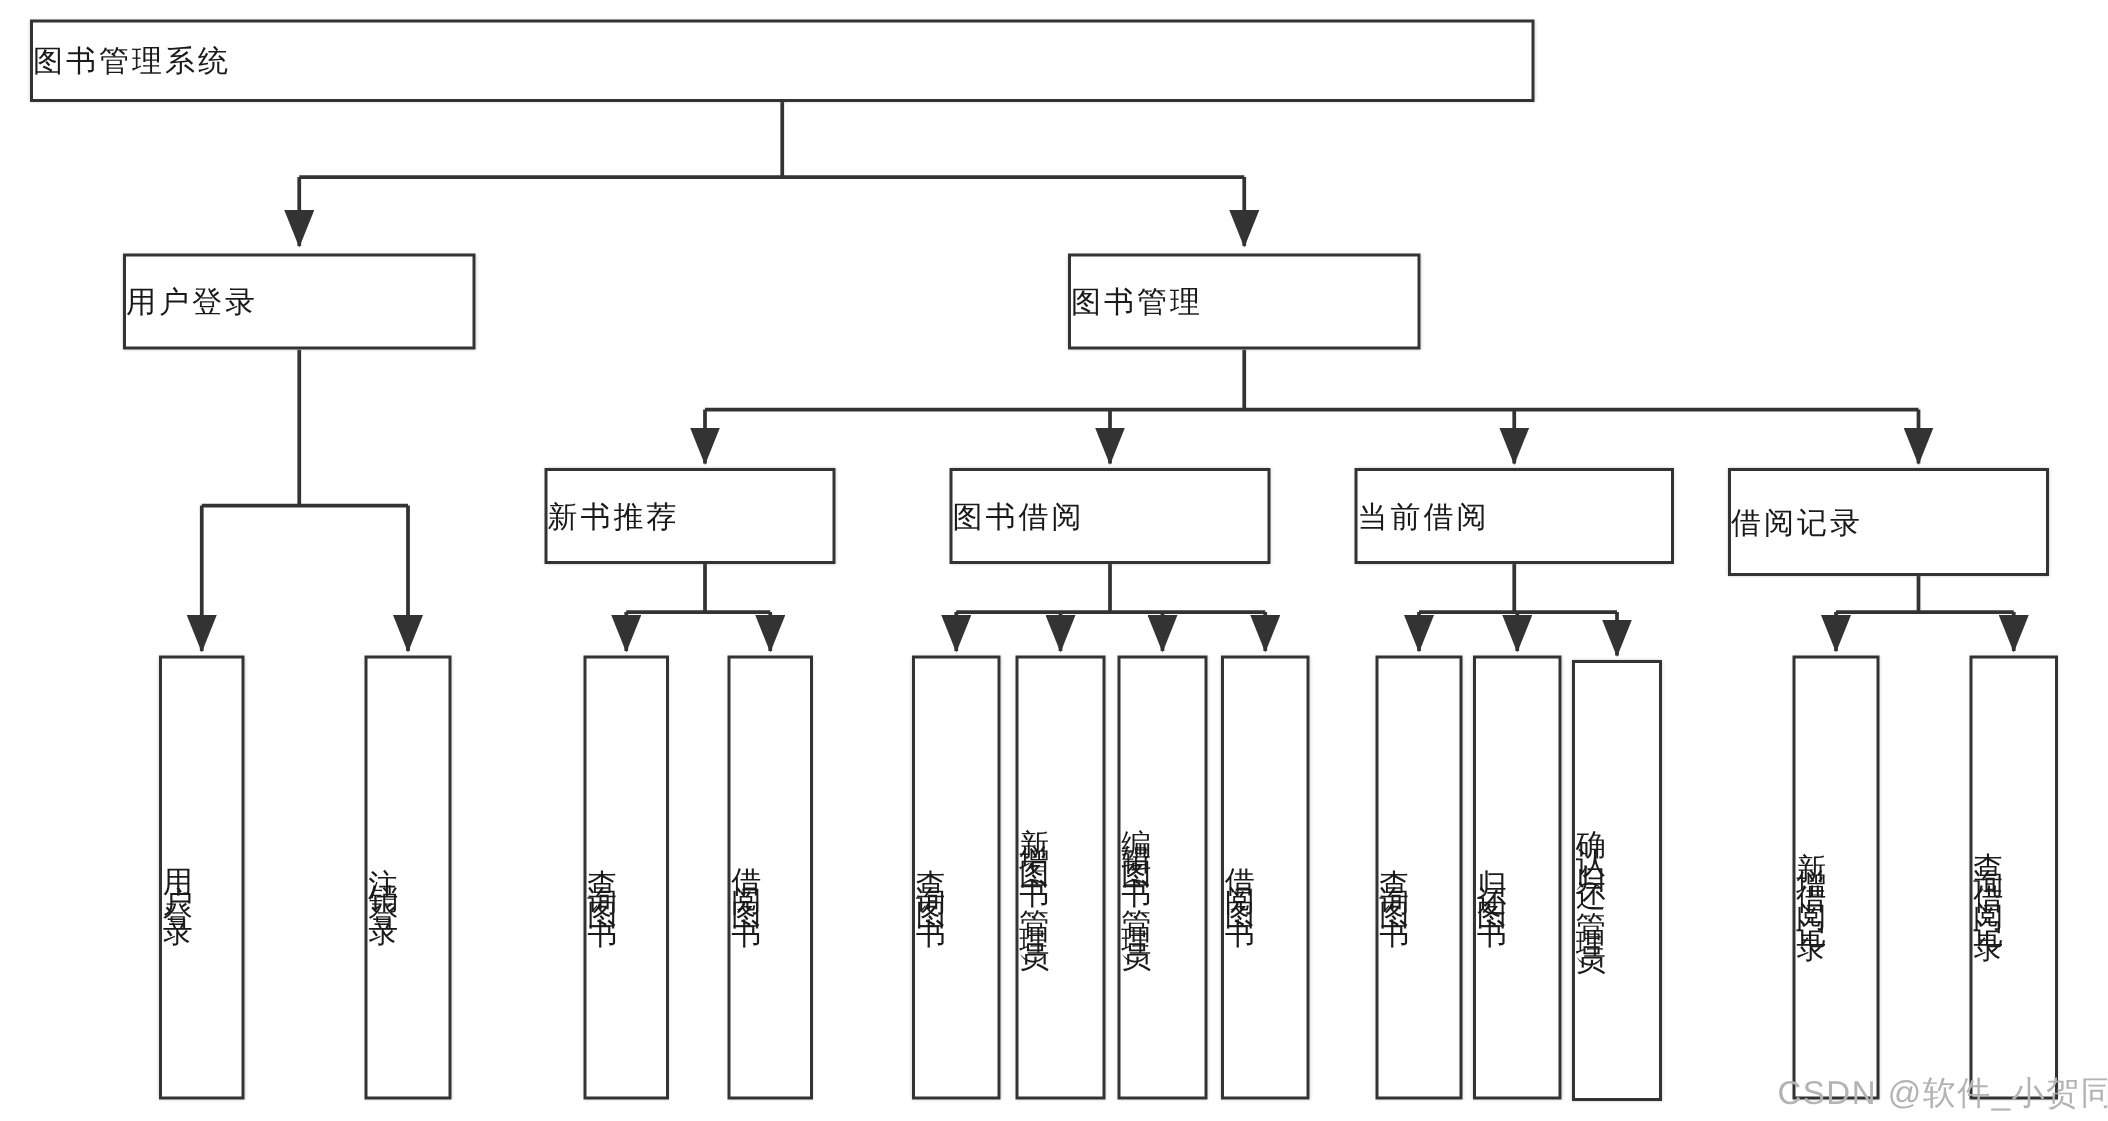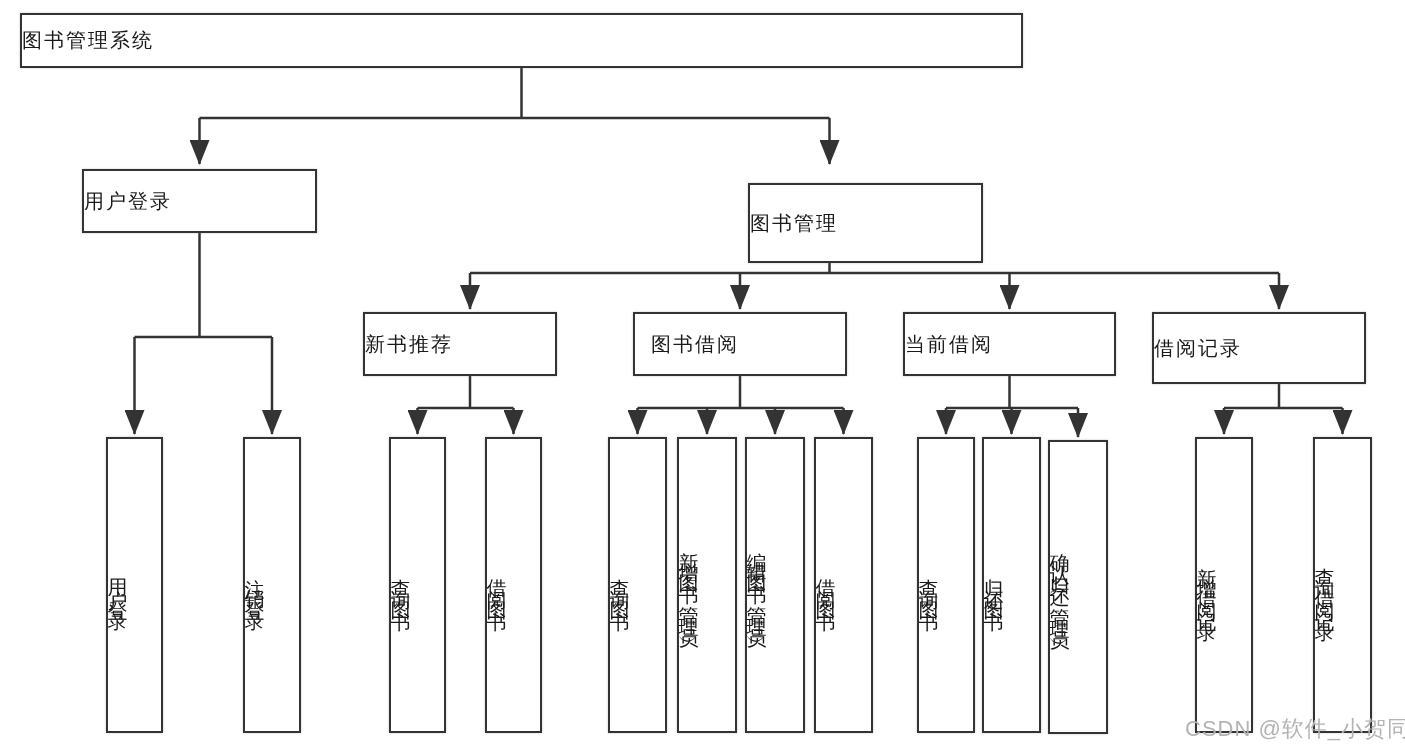--- a/index.html
+++ b/index.html
@@ -99,28 +99,28 @@
     </g>
   </svg>
 
   <div class="node" style="left:20px;top:13px;width:1003px;height:55px;">
     <span class="h-label">图书管理系统</span>
   </div>
 
   <div class="node" style="left:82px;top:169px;width:235px;height:64px;">
     <span class="h-label">用户登录</span>
   </div>
-  <div class="node" style="left:712px;top:183px;width:235px;height:80px;margin-left:36px;">
+  <div class="node" style="left:712px;top:169px;width:235px;height:64px;">
     <span class="h-label">图书管理</span>
   </div>
 
   <div class="node" style="left:363px;top:312px;width:194px;height:64px;">
     <span class="h-label">新书推荐</span>
   </div>
-  <div class="node" style="left:633px;top:312px;width:214px;height:64px;padding-left:16px;">
+  <div class="node" style="left:633px;top:312px;width:214px;height:64px;">
     <span class="h-label">图书借阅</span>
   </div>
   <div class="node" style="left:903px;top:312px;width:213px;height:64px;">
     <span class="h-label">当前借阅</span>
   </div>
   <div class="node" style="left:1152px;top:312px;width:214px;height:72px;">
     <span class="h-label">借阅记录</span>
   </div>
 
   <div class="node leaf" style="left:106px;top:437px;width:57px;height:296px;">

